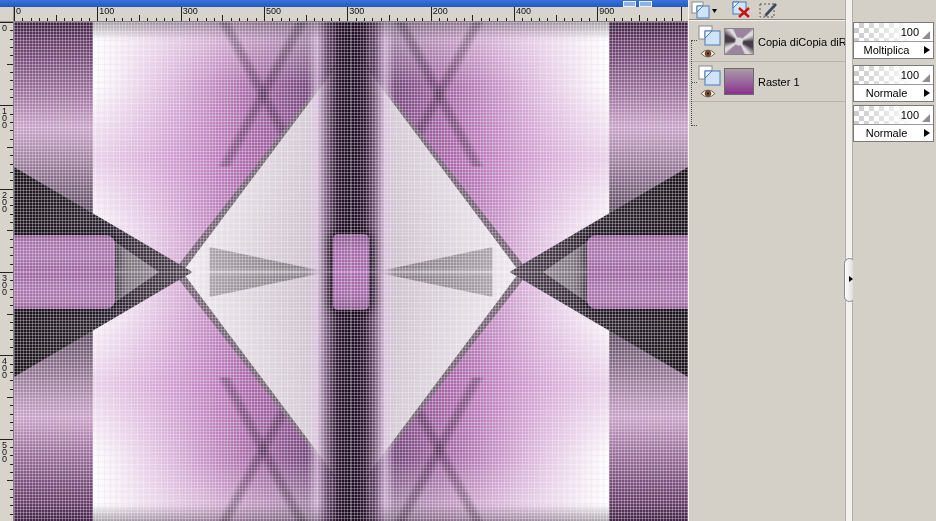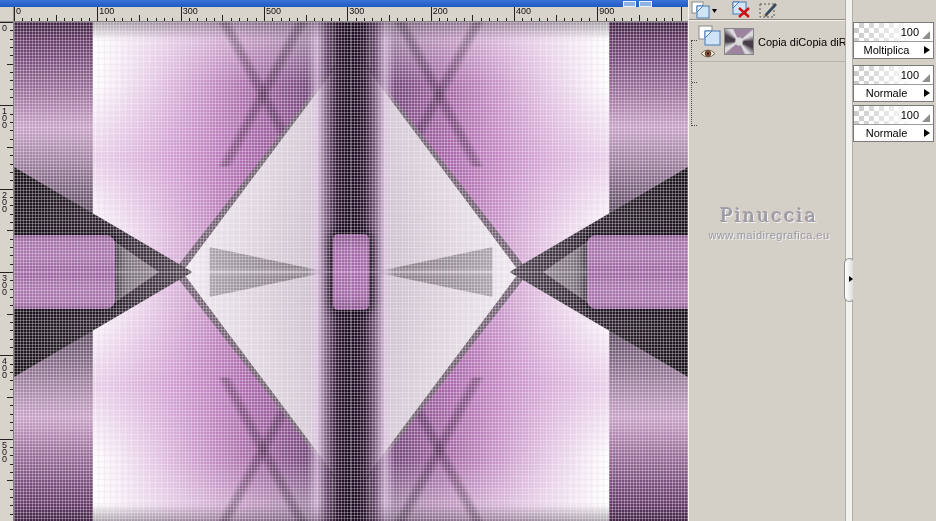--- a/index.html
+++ b/index.html
@@ -377,32 +377,42 @@
         <svg class="eye" viewBox="0 0 16 11">
           <path d="M1 5.5 Q8 -1.5 15 5.5 Q8 12.5 1 5.5 Z" fill="#f5efe5" stroke="#7a6a55"></path>
           <circle cx="8" cy="5.5" r="2.8" fill="#8a5230" stroke="#5a3a20"></circle>
           <circle cx="8" cy="5.5" r="1.1" fill="#1c0e06"></circle>
         </svg>
         <div class="thumb thumb-kaleido washed"></div>
         <div class="layer-label">Copia diCopia diRaster</div>
       </div>
 
 
+      <div class="layer-row">
+        <svg class="pages-icon" viewBox="0 0 24 22">
+          <rect x="1" y="1" width="13" height="13" fill="#ffffff" stroke="#8a8a8a"></rect>
+          <rect x="7" y="6" width="15" height="14" fill="#cfe4f7" stroke="#4a7ab5"></rect>
+          <path d="M7 6 l7 0 -7 7 z" fill="#eef6ff" stroke="#4a7ab5"></path>
+        </svg>
+        <svg class="eye" viewBox="0 0 16 11">
+          <path d="M1 5.5 Q8 -1.5 15 5.5 Q8 12.5 1 5.5 Z" fill="#f5efe5" stroke="#7a6a55"></path>
+          <circle cx="8" cy="5.5" r="2.8" fill="#8a5230" stroke="#5a3a20"></circle>
+          <circle cx="8" cy="5.5" r="1.1" fill="#1c0e06"></circle>
+        </svg>
+        <div class="thumb thumb-gradient"></div>
+        <div class="layer-label">Raster 1</div>
+      </div>
     </div>
 
     <div class="link-bracket">
       <div class="link-stub" style="top:0"></div>
       <div class="link-stub" style="top:42px"></div>
       <div class="link-stub" style="top:85px"></div>
     </div>
 
-    <div class="watermark">
-      <div class="wm1">Pinuccia</div>
-      <div class="wm2">www.maidiregrafica.eu</div>
-    </div>
   </div>
 
   <div class="splitter">
     <div class="split-handle">
       <div class="split-arrow"></div>
     </div>
   </div>
 
   <div class="rightcol">
     <div class="ctl-group" style="top:22px">

